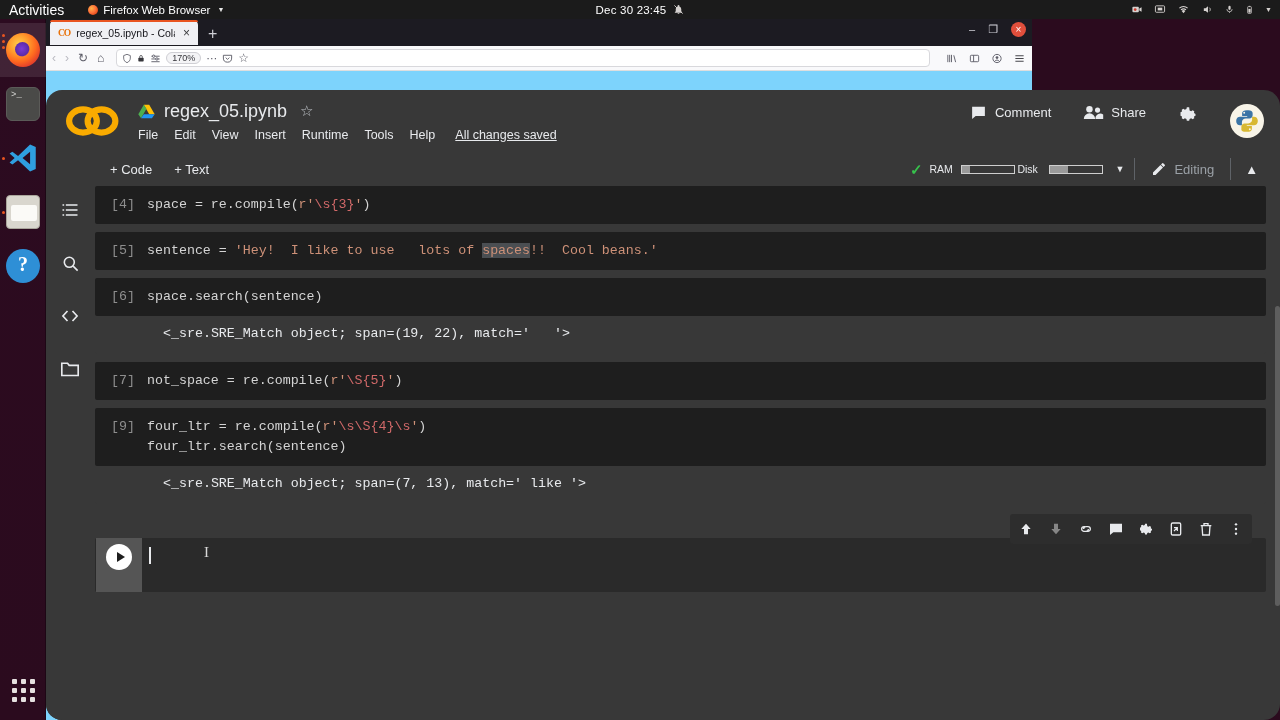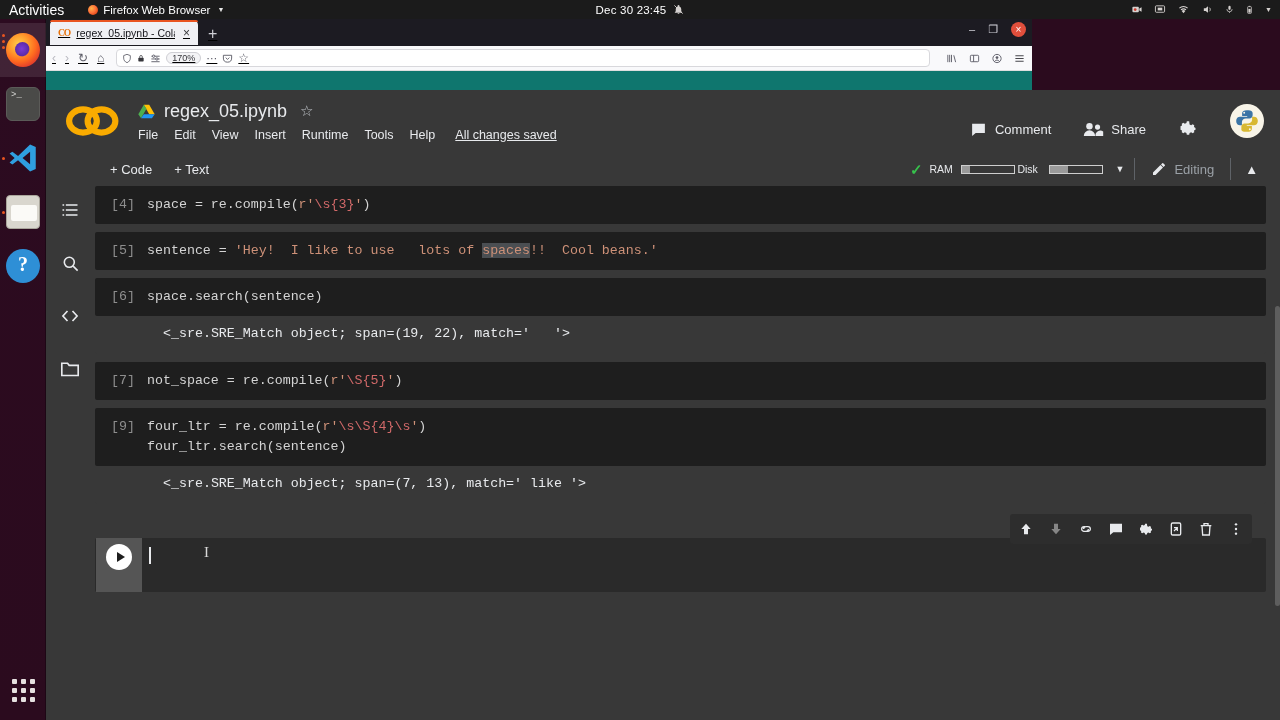--- a/index.html
+++ b/index.html
@@ -70,21 +70,21 @@
     content:""; position:absolute; left:4px; top:9px; width:26px; height:16px;
     background:#fbfaf7; border-radius:2px;
   }
   .help-ico { background:#2e8fd6; border-radius:50%; }
   .help-ico::after{ content:"?"; position:absolute; left:0; right:0; top:4px; text-align:center; color:#fff; font-size:20px; font-weight:bold; font-family:"Liberation Serif",serif; }
   .apps-grid { position:absolute; left:0; bottom:10px; width:46px; height:40px; display:flex; align-items:center; justify-content:center; }
   .apps-grid div { display:grid; grid-template-columns:repeat(3,5px); gap:4px; }
   .apps-grid i { width:5px;height:5px;background:#e6e2e0;border-radius:1px; display:block; }
 
   
-  .ffwin { position:absolute; left:46px; top:19px; width:986px; height:701px; background:#0f766e;text-decoration:underline; }
+  .ffwin { position:absolute; left:46px; top:19px; width:986px; height:701px; background:#7dd3fc; }
   .tabstrip { position:relative; height:27px; background:#1c1b22; display:flex; align-items:flex-end; }
   .tab {
     position:relative; height:25px; width:148px; margin-left:4px; margin-bottom:1px;
     background:#f0f0f4; border-radius:5px 5px 0 0;
     display:flex; align-items:center; gap:6px; padding:0 6px 0 8px;
     color:#15141a; font-size:10.5px;
   }
   .tab::before{
     content:""; position:absolute; left:0; right:0; top:0; height:2px;
     background:#e95420; border-radius:5px 5px 0 0;
@@ -103,32 +103,32 @@
   .urlbar {
     flex:1; height:18px; background:#ffffff; border:1px solid #d8d8dc; border-radius:4px;
     display:flex; align-items:center; padding:0 5px; gap:5px; font-size:10.5px; color:#36363b; margin:0 3px;
   }
   .url-text { flex:1; white-space:nowrap; overflow:hidden; }
   .url-text b { color:#0c0c0d; font-weight:bold; }
   .zoombadge { border:1px solid #cfcfd4; border-radius:9px; font-size:9px; padding:0 5px; color:#36363b; background:#f4f4f6; }
   .nb-right { display:flex; align-items:center; gap:10px; padding-left:3px; }
 
   
-  .colab { position:absolute; left:0; top:71px; width:1234px; height:630px; background:#383838; overflow:hidden; }
+  .colab { position:absolute; left:0; top:71px; width:1234px; height:630px; background:#383838; overflow:hidden;border-radius:16px; }
   .colab-header { height:62px; display:flex; align-items:center; padding:0 16px 0 20px; }
   .logo-co { width:54px; height:34px; position:relative; flex:0 0 auto; }
   .title-wrap { display:flex; flex-direction:column; margin-left:18px; }
   .title-row { display:flex; align-items:center; gap:9px; }
   .drive-ico { width:17px; height:15px; position:relative; display:block; }
   .nb-title { color:#e8eaed; font-size:18px; font-weight:400; }
   .star { color:#bdc1c6; font-size:15px; margin-left:4px; }
   .menu-row { display:flex; align-items:center; gap:16px; margin-top:6px; }
   .menu-row span { color:#e8eaed; font-size:12.5px; }
   .saved { color:#e8eaed; font-size:12.5px; text-decoration:underline; margin-left:4px; }
-  .hdr-right { margin-left:auto; display:flex; align-items:flex-end; gap:32px; }
+  .hdr-right { margin-left:auto; display:flex; align-items:flex-start; gap:32px; }
   .hdr-btn { display:flex; align-items:center; gap:7px; color:#e8eaed; font-size:13px; }
   .avatar {
     width:34px;height:34px;border-radius:50%;background:#f8f4e8;
     display:flex;align-items:center;justify-content:center; position:relative; overflow:hidden;
   }
 
   .toolbar2 { height:34px; display:flex; align-items:center; padding:0 14px 0 64px; }
   .tb2-btn { color:#e8eaed; font-size:13px; display:flex; align-items:center; gap:5px; margin-right:22px; }
   .tb2-right { margin-left:auto; display:flex; align-items:center; gap:0; }
   .ram-block { display:flex; align-items:center; gap:7px; margin-right:4px; }

